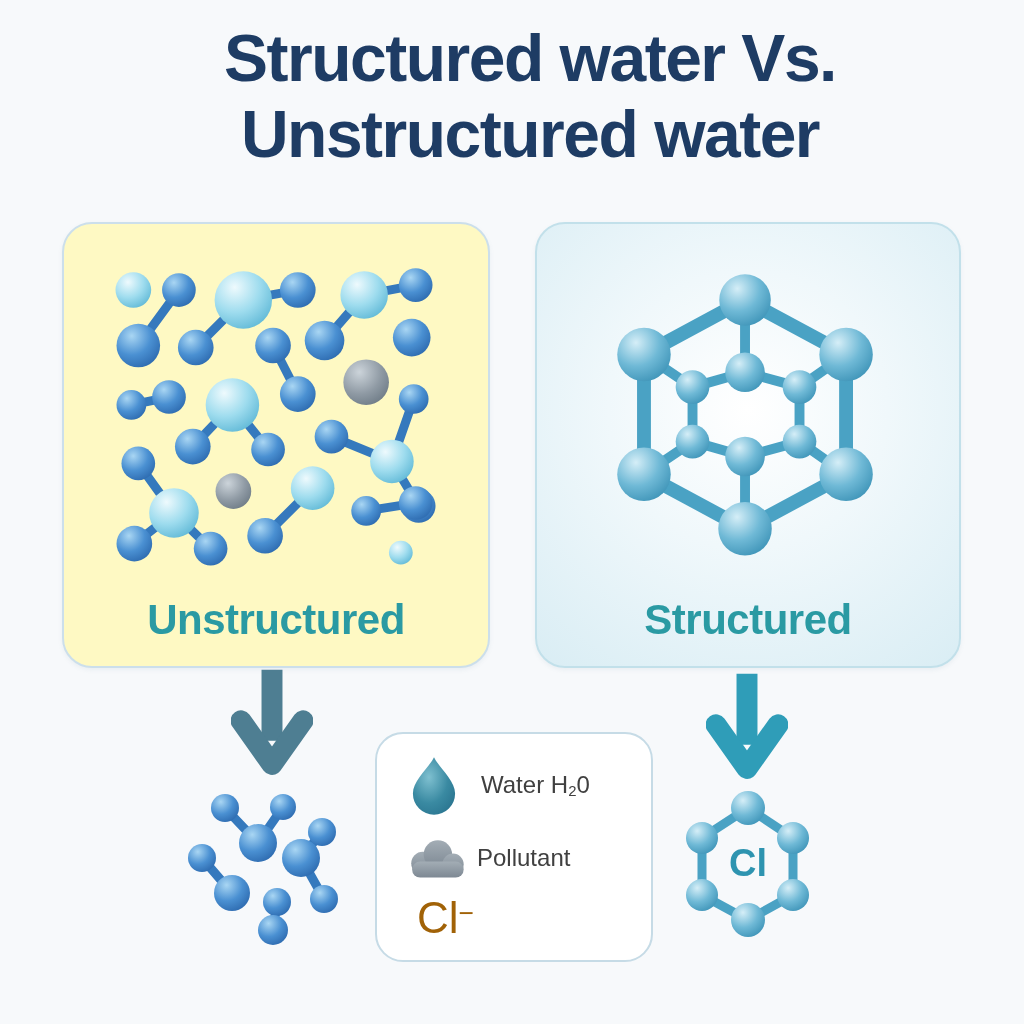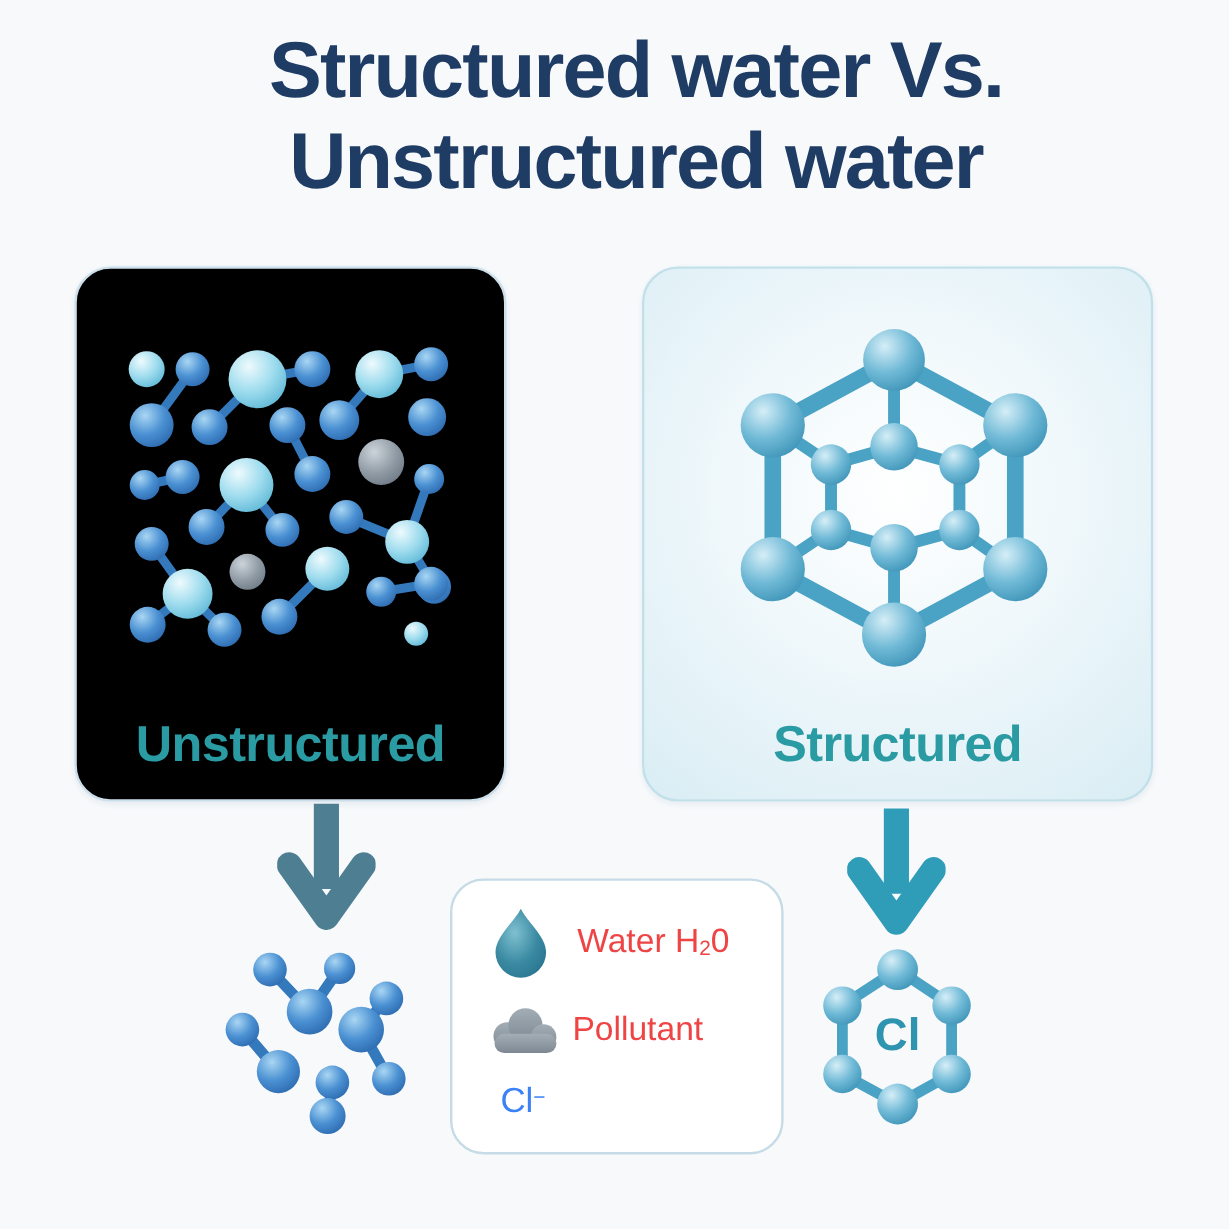--- a/index.html
+++ b/index.html
@@ -13,21 +13,21 @@
   
   .title{
     position:absolute;top:20px;left:18px;width:1024px;
     text-align:center;font-weight:700;font-size:66px;line-height:76px;
     letter-spacing:-1.5px;color:#1e3c64;
   }
 
   
   .panel{position:absolute;top:222px;height:446px;border-radius:30px;box-sizing:border-box;}
   .panel-unstructured{
-    left:62px;width:360px;background:#000000;
+    left:62px;width:428px;background:#fef9c3;
     border:2px solid #ccdfeb;box-shadow:0 2px 4px rgba(120,150,170,0.10);
   }
   .panel-structured{
     left:535px;width:426px;
     background:radial-gradient(circle at 50% 42%, #ffffff 0%, #f0f8fb 42%, #d9edf4 100%);
     border:2px solid #c2e0ea;box-shadow:0 2px 4px rgba(120,150,170,0.10);
   }
   .mol-area{position:absolute;left:0;top:0;width:100%;height:352px;}
   .panel-label{
     position:absolute;left:0;bottom:22px;width:100%;text-align:center;
@@ -43,23 +43,23 @@
 
   
   .legend{
     position:absolute;left:375px;top:732px;width:278px;height:230px;
     background:#ffffff;border:2px solid #c6dbe6;border-radius:28px;box-sizing:border-box;
   }
   .legend-row{position:absolute;display:flex;align-items:center;}
   .legend-row-water{left:34px;top:20px;height:62px;gap:24px;}
   .legend-row-pollutant{left:28px;top:100px;height:48px;gap:8px;}
   .legend-row-chloride{left:40px;top:158px;height:52px;}
-  .legend-text{font-size:28px;font-weight:500;color:#ef4444;white-space:nowrap;}
+  .legend-text{font-size:24px;font-weight:500;color:#404040;white-space:nowrap;}
   .legend-text sub{font-size:0.62em;vertical-align:-0.18em;}
-  .legend-chloride{font-size:29px;font-weight:400;color:#3b82f6;text-align:center;}
+  .legend-chloride{font-size:44px;font-weight:400;color:#a16207;text-align:center;}
   .legend-chloride sup{font-size:0.6em;vertical-align:0.4em;}
 
   
   .result-unstructured{position:absolute;left:175px;top:778px;width:190px;height:190px;}
   .result-structured{position:absolute;left:655px;top:775px;width:186px;height:170px;}
   .cl-overlay{
     position:absolute;inset:0;display:flex;align-items:center;justify-content:center;
     padding-top:6px;font-size:38px;font-weight:600;color:#2e94b0;letter-spacing:0;
   }
   .hidden-defs{position:absolute;width:0;height:0;}

